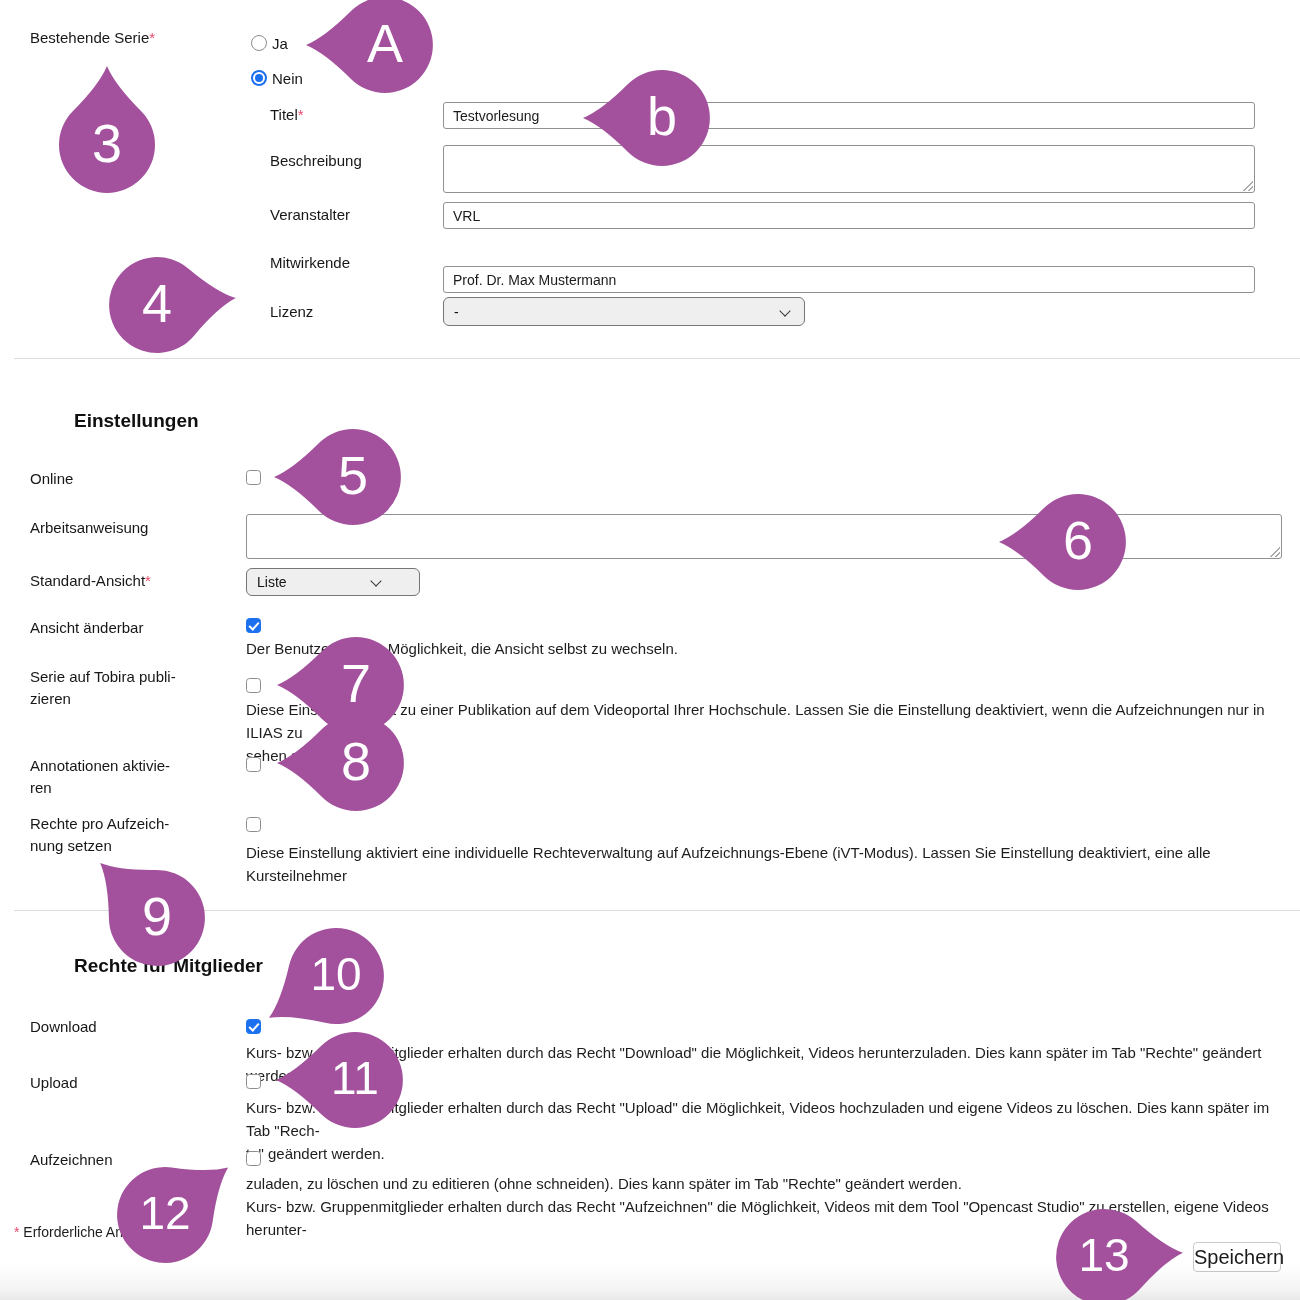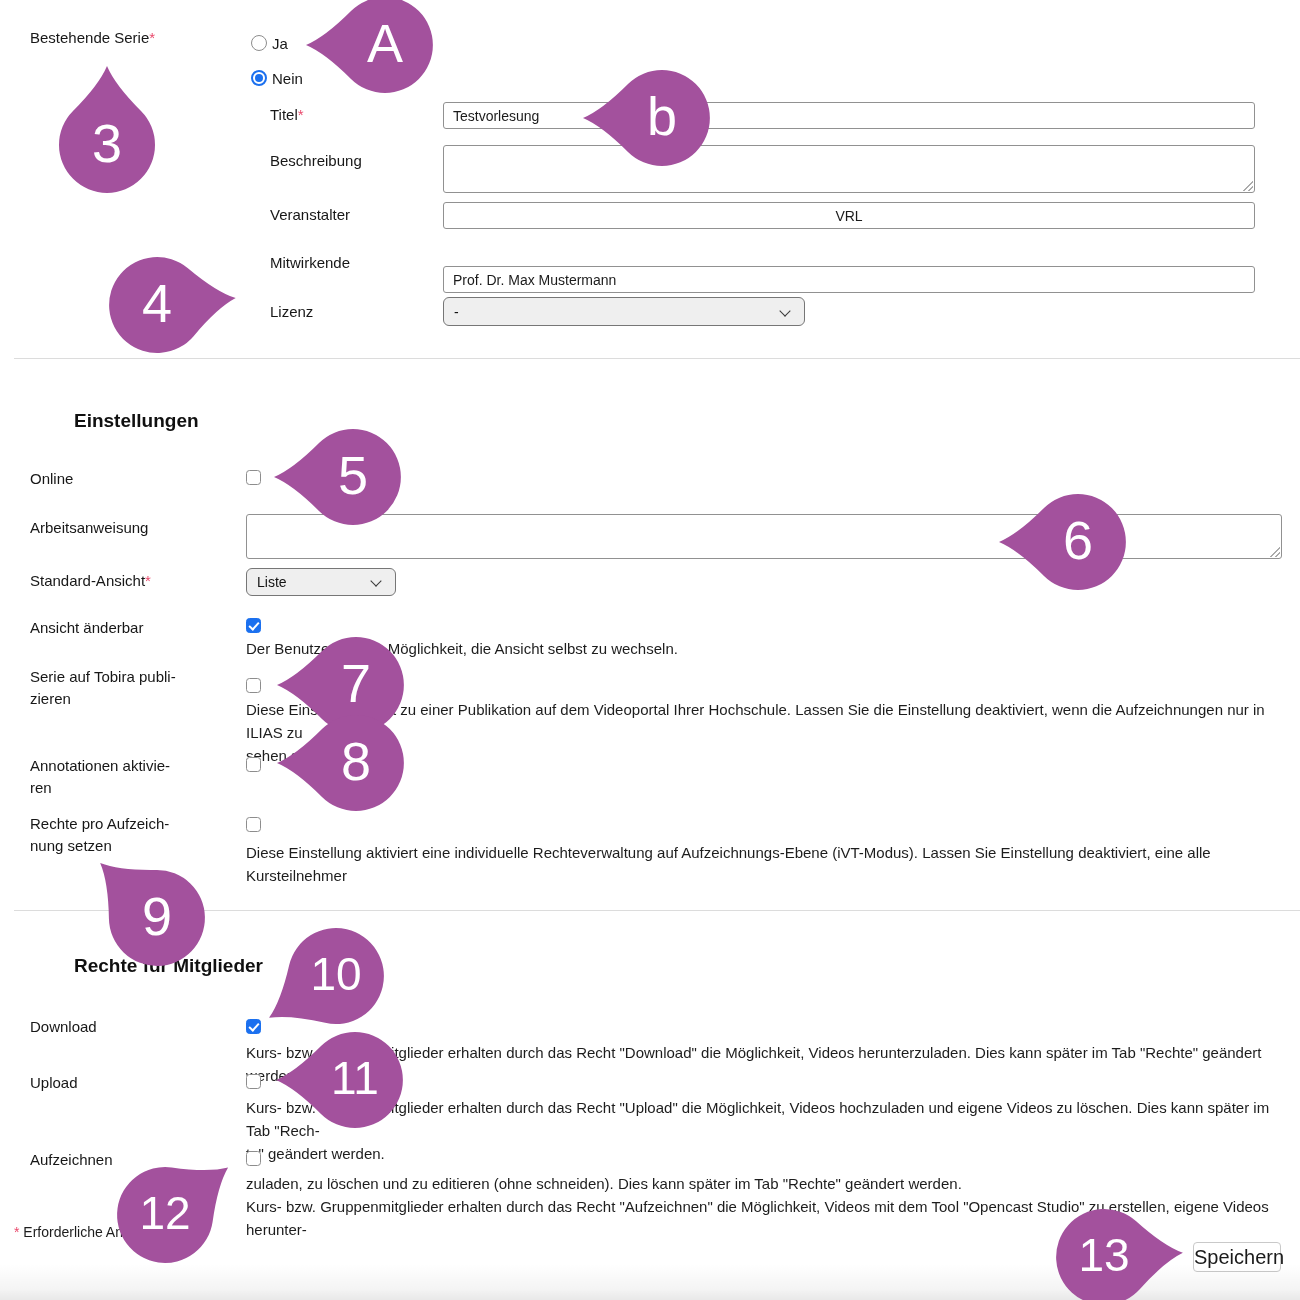--- a/index.html
+++ b/index.html
@@ -61,42 +61,42 @@
 <div class="lbl" style="left:272px;top:68px">Nein</div>
 
 <div class="lbl" style="left:270px;top:104px"><span>Titel</span><span class="req">*</span></div>
 <input class="inp" style="left: 443px; top: 102px; width: 812px; height: 27px;" value="Testvorlesung">
 
 <div class="lbl" style="left:270px;top:150px">Beschreibung</div>
 <textarea class="inp" style="left: 443px; top: 145px; width: 812px; height: 48px;"></textarea>
 <div class="grip" style="left:1242px;top:180px"></div>
 
 <div class="lbl" style="left:270px;top:204px">Veranstalter</div>
-<input class="inp" style="left: 443px; top: 202px; width: 812px; height: 27px; text-align: center;" value="VRL">
+<input class="inp" style="left: 443px; top: 202px; width: 812px; height: 27px;" value="VRL">
 
 <div class="lbl" style="left:270px;top:252px">Mitwirkende</div>
 <input class="inp" style="left: 443px; top: 266px; width: 812px; height: 27px;" value="Prof. Dr. Max Mustermann">
 
 <div class="lbl" style="left:270px;top:301px">Lizenz</div>
 <select class="sel" style="left:443px;top:297px;width:362px;height:29px"><option>-</option></select>
 <span class="chev" style="left:781px;top:307px"></span>
 
 <div class="divider" style="left:14px;top:358px;width:1286px"></div>
 
 <div class="heading" style="left:30px;top:410px">Einstellungen</div>
 
 <div class="lbl" style="left:30px;top:468px">Online</div>
 <span class="cb" style="left:246px;top:470px"></span>
 
 <div class="lbl" style="left:30px;top:517px">Arbeitsanweisung</div>
 <textarea class="inp" style="left: 246px; top: 514px; width: 1036px; height: 45px;"></textarea>
 <div class="grip" style="left:1269px;top:546px"></div>
 
 <div class="lbl" style="left:30px;top:570px"><span>Standard-Ansicht</span><span class="req">*</span></div>
-<select class="sel" style="left:246px;top:568px;width:150px;height:28px"><option>Liste</option></select>
+<select class="sel" style="left:246px;top:568px;width:174px;height:28px"><option>Liste</option></select>
 <span class="chev" style="left:372px;top:577px"></span>
 
 <div class="lbl" style="left:30px;top:617px">Ansicht änderbar</div>
 <span class="cb checked" style="left:246px;top:618px"></span>
 <div class="help" style="left:246px;top:637px">Der Benutzer hat die Möglichkeit, die Ansicht selbst zu wechseln.</div>
 
 <div class="lbl" style="left:30px;top:666px">
     <div>Serie auf Tobira publi-</div>
     <div>zieren</div>
   </div>

